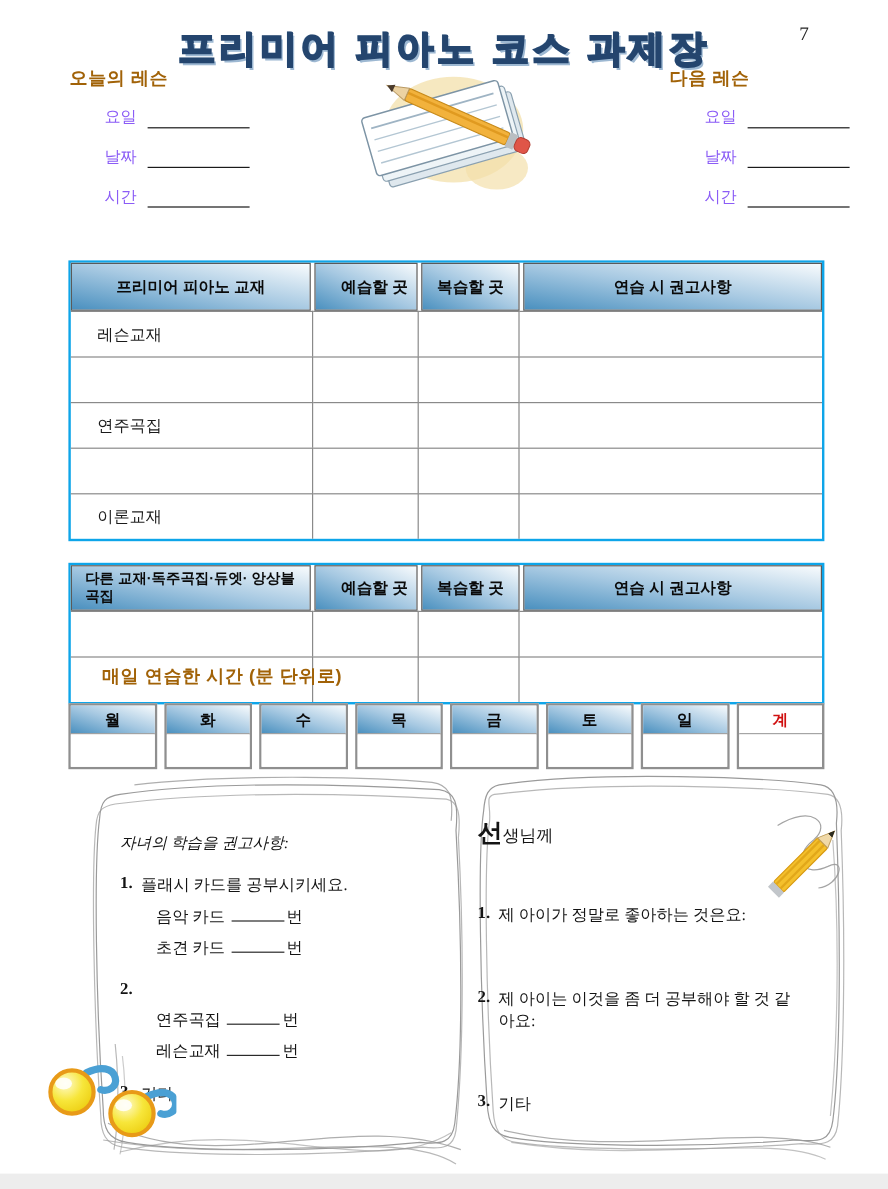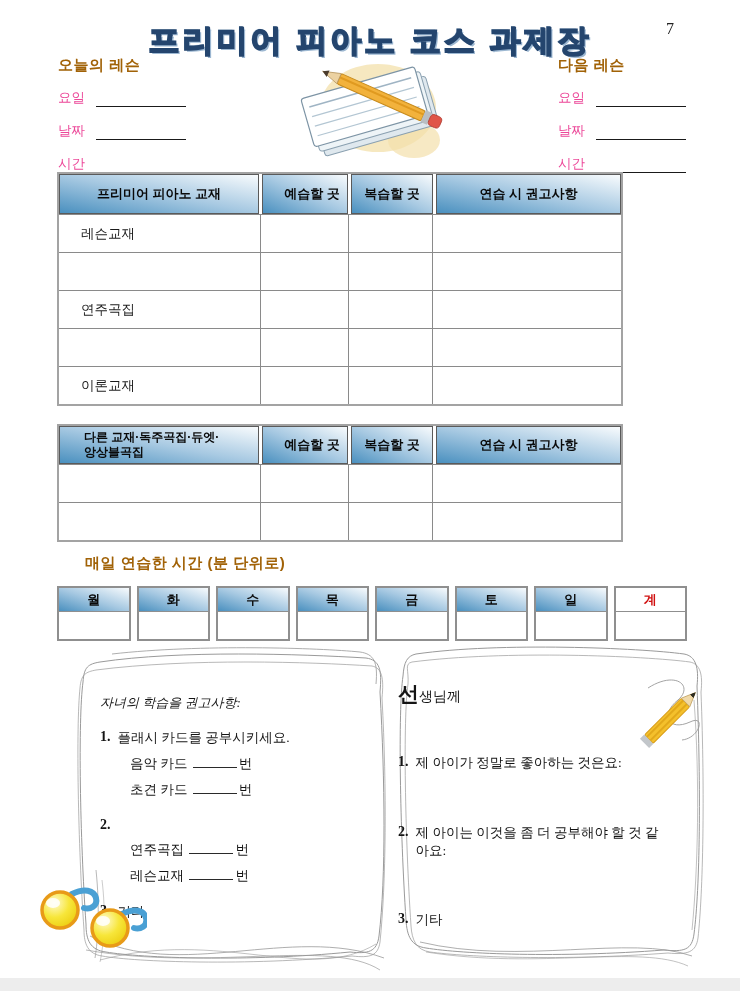--- a/index.html
+++ b/index.html
@@ -18,41 +18,41 @@
     white-space:nowrap;
   }
 
   .red-heading { color:#a16207; font-weight:bold; font-size:15px; letter-spacing:0.5px; }
 
   .lesson-block { position:absolute; width:150px; }
   .lesson-block.today { left:58px; top:56px; }
   .lesson-block.next  { left:558px; top:56px; }
   .lesson-block .red-heading { margin-bottom:14px; }
   .field { display:flex; align-items:flex-end; margin-bottom:15px; }
-  .flabel { font-family:Liberation Serif, serif; font-size:13.5px; width:34px; color:#ec4899; }
+  .flabel { font-family:Liberation Serif, serif; font-size:13.5px; width:34px; color:#8b5cf6;margin-left:29px; }
   .fline { width:90px; border-bottom:1.6px solid #1a1a1a; height:15px; margin-left:4px; }
 
   
-  .ptable { position:absolute; left:57px; width:566px; border:2px solid #a3a3a3; background:#fff; }
+  .ptable { position:absolute; left:57px; width:630px; border:2px solid #0ea5e9; background:#fff;margin-top:45px; }
   .table1 { top:172px; }
   .table2 { top:424px; }
   .thead { display:flex; gap:3px; background:#fff; }
   .th {
     background:linear-gradient(to top right, #4a90bf 0%, #a7c9e2 50%, #f8fbfd 100%);
     border:1px solid #5a5a5a;
     display:flex; align-items:center; justify-content:center; text-align:center;
     font-weight:bold; font-size:13px; color:#0a0a0a;
   }
   .table1 .th { height:40px; }
   .table2 .th { height:38px; }
   .th.c1 { width:200px; }
   .th.c2 { width:86px;padding-left:14px; }
   .th.c3 { width:82px; }
   .th.c4 { flex:1; }
-  .table2 .th.c1 { font-size:12px; line-height:1.25; padding:2px 24px; justify-content:flex-start; text-align:left; }
+  .table2 .th.c1 { font-size:12px; line-height:1.25; padding:2px 11px; justify-content:flex-start; text-align:left; }
   .trow { display:flex; }
   .td { border-top:1px solid #8a8a8a; height:38px; }
   .td.c1 { width:202px; border-right:1px solid #8a8a8a;
            font-family:"Liberation Serif",serif; font-size:13.5px; color:#1a1a1a;
            display:flex; align-items:center; padding-left:22px; }
   .td.c2 { width:88px; border-right:1px solid #8a8a8a; }
   .td.c3 { width:84px; border-right:1px solid #8a8a8a; }
   .td.c4 { flex:1; }
 
   

